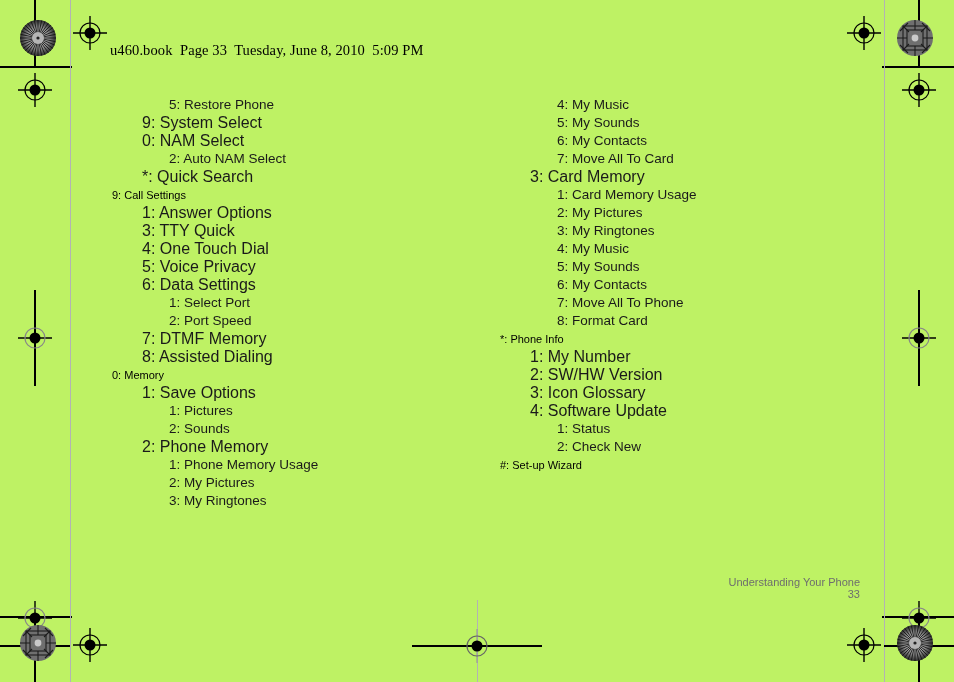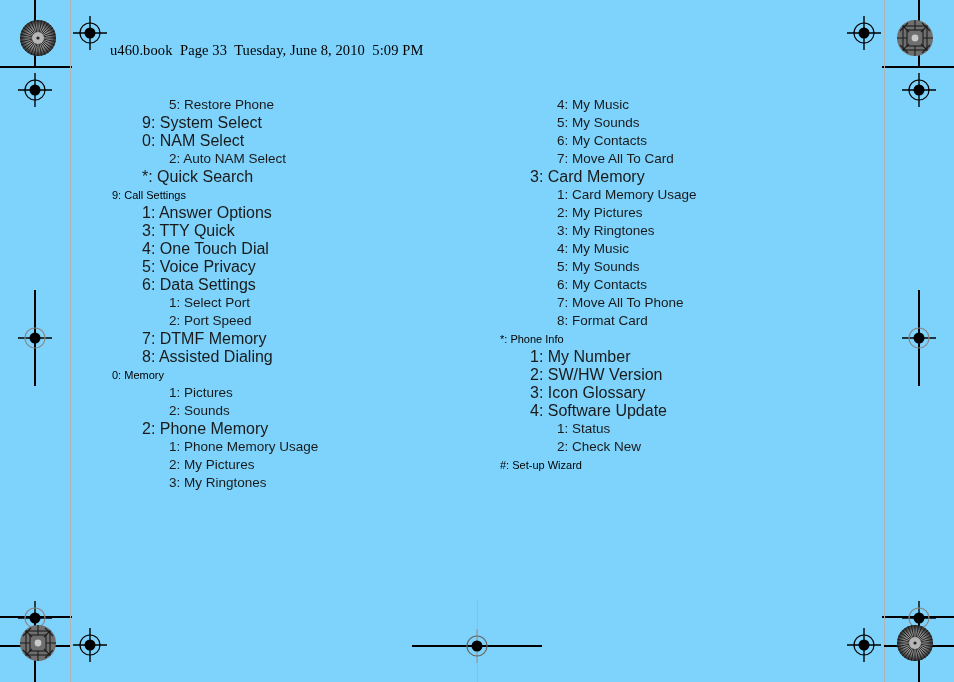--- a/index.html
+++ b/index.html
@@ -10,21 +10,21 @@
   }
   body {
     font-family: "Liberation Sans", sans-serif;
     color: #000000;
   }
   #page {
     position: relative;
     width: 954px;
     height: 682px;
     overflow: hidden;
-    background: #7dd3fc;
+    background: #bef264;
   }
 
   
   .reg-mark {
     position: absolute;
     width: 34px;
     height: 34px;
     pointer-events: none;
   }
   .reg-mark svg { display: block; }
@@ -351,20 +351,21 @@
       <div class="menu-line lvl2">1: Answer Options</div>
       <div class="menu-line lvl2">3: TTY Quick</div>
       <div class="menu-line lvl2">4: One Touch Dial</div>
       <div class="menu-line lvl2">5: Voice Privacy</div>
       <div class="menu-line lvl2">6: Data Settings</div>
       <div class="menu-line lvl3">1: Select Port</div>
       <div class="menu-line lvl3">2: Port Speed</div>
       <div class="menu-line lvl2">7: DTMF Memory</div>
       <div class="menu-line lvl2">8: Assisted Dialing</div>
       <div class="menu-line lvl1">0: Memory</div>
+      <div class="menu-line lvl2">1: Save Options</div>
       <div class="menu-line lvl3">1: Pictures</div>
       <div class="menu-line lvl3">2: Sounds</div>
       <div class="menu-line lvl2">2: Phone Memory</div>
       <div class="menu-line lvl3">1: Phone Memory Usage</div>
       <div class="menu-line lvl3">2: My Pictures</div>
       <div class="menu-line lvl3">3: My Ringtones</div>
     </div>
   <div class="column" id="col-right">
       <div class="menu-line lvl3">4: My Music</div>
       <div class="menu-line lvl3">5: My Sounds</div>
@@ -382,14 +383,18 @@
       <div class="menu-line lvl1">*: Phone Info</div>
       <div class="menu-line lvl2">1: My Number</div>
       <div class="menu-line lvl2">2: SW/HW Version</div>
       <div class="menu-line lvl2">3: Icon Glossary</div>
       <div class="menu-line lvl2">4: Software Update</div>
       <div class="menu-line lvl3">1: Status</div>
       <div class="menu-line lvl3">2: Check New</div>
       <div class="menu-line lvl1">#: Set-up Wizard</div>
     </div>
 
+  <div id="footer">
+    <span class="folio-label">Understanding Your Phone</span>
+    <span class="folio-number">33</span>
+  </div>
 
 </div>
 
 </body></html>

